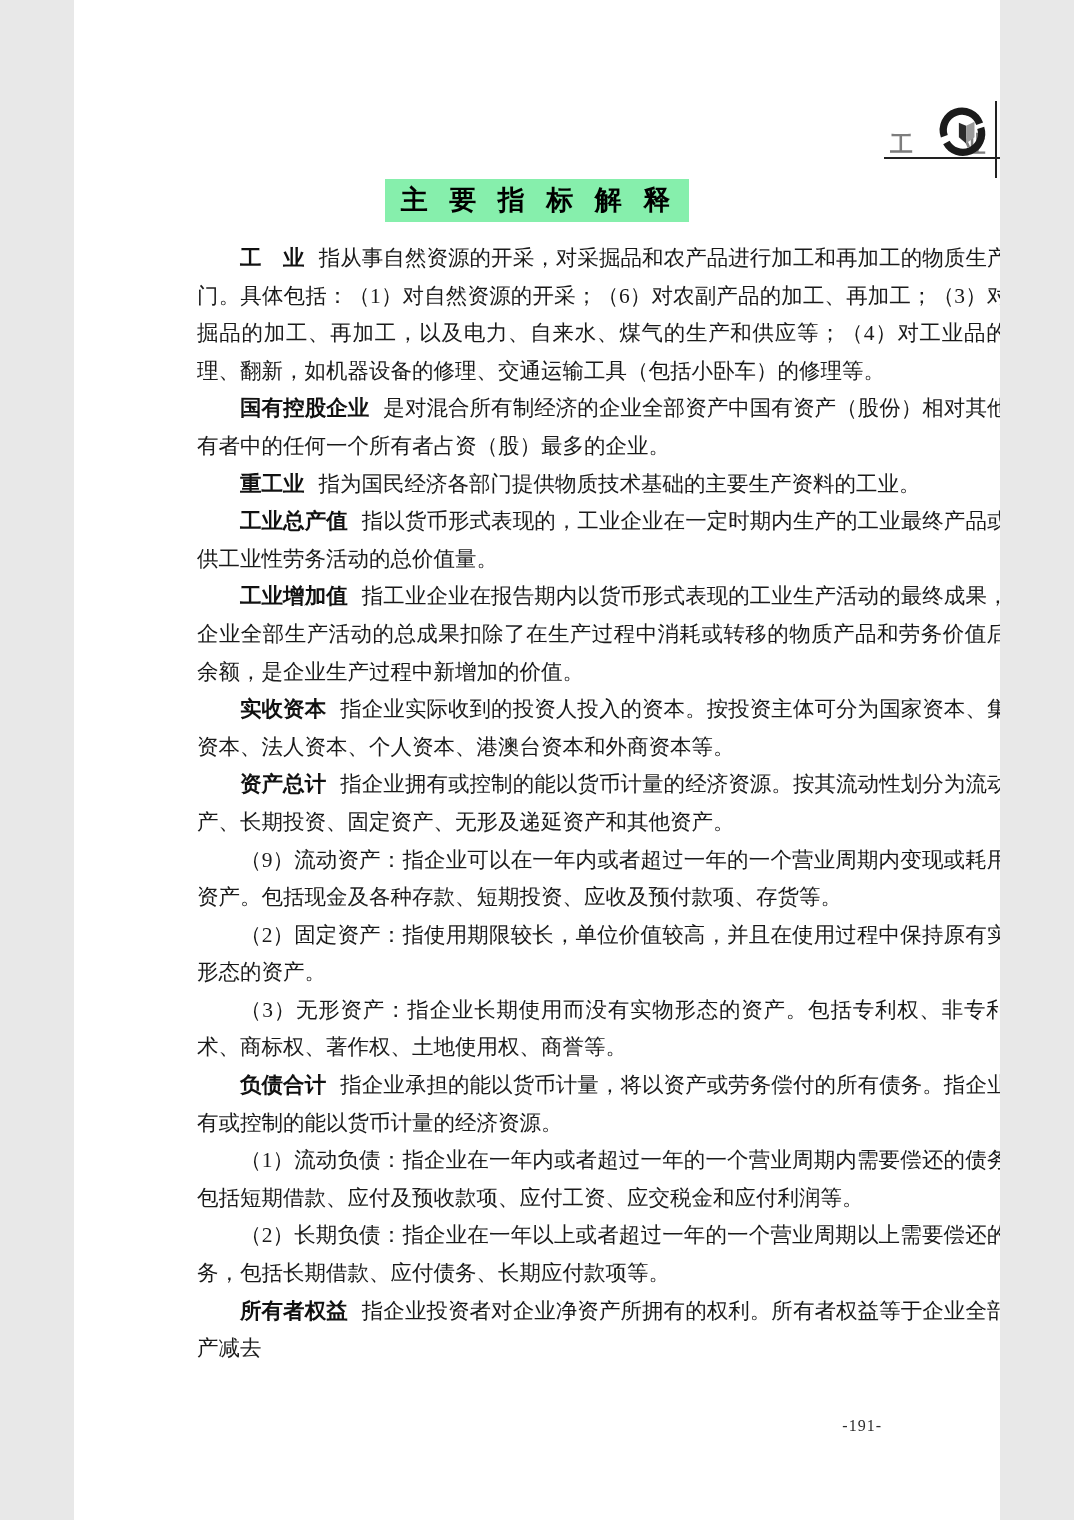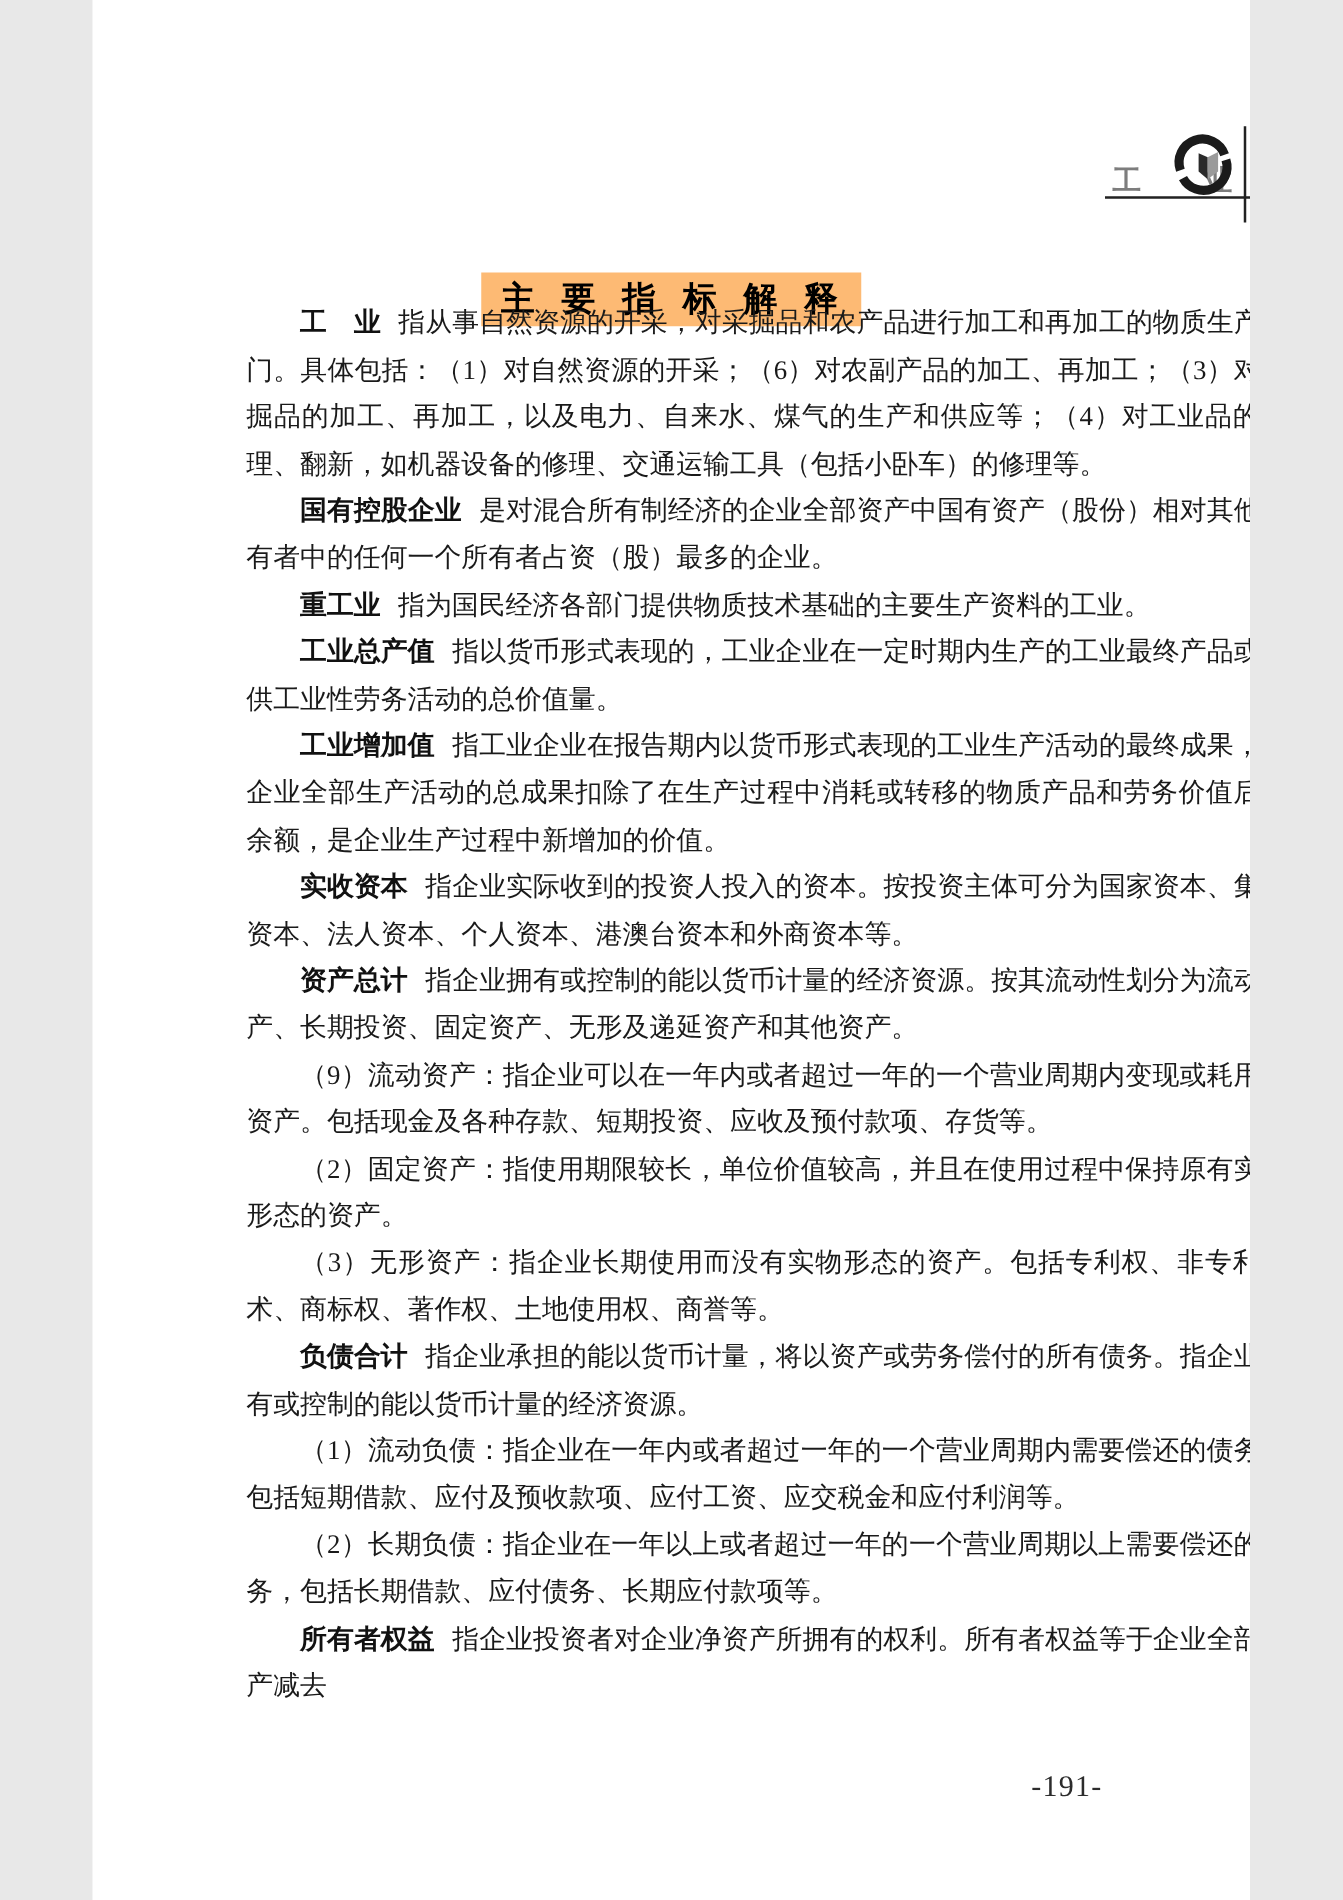--- a/index.html
+++ b/index.html
@@ -52,29 +52,28 @@
   
   .title-row {
     position: absolute;
     left: 0;
     top: 179px;
     width: 100%;
     text-align: center;
   }
   .title-box {
     display: inline-block;
-    background: #fdba74;
+    background: #86efac;
     font-family: "Liberation Sans", "DejaVu Sans", sans-serif;
     font-weight: bold;
     font-size: 27px;
     color: #000;
     letter-spacing: 7px;
     padding: 3px 12px 4px 16px;
     white-space: nowrap;
-    margin-top: 39px;
   }
 
   
   .body-text {
     position: absolute;
     left: 123px;
     top: 240px;
     width: 833px;
     font-size: 21.5px;
     line-height: 37.6px;
@@ -90,21 +89,21 @@
     font-weight: bold;
     color: #111;
   }
   .term:not(:empty) { margin-right: 0.65em; }
 
   
   .page-number {
     position: absolute;
     right: 118px;
     top: 1417px;
-    font-size: 24px;
+    font-size: 16px;
     color: #2c2c2c;
     letter-spacing: 1px;
   }
 </style>
 </head>
 <body>
 
 <div class="page">
 
   <span class="chapter-label">工 业</span>

